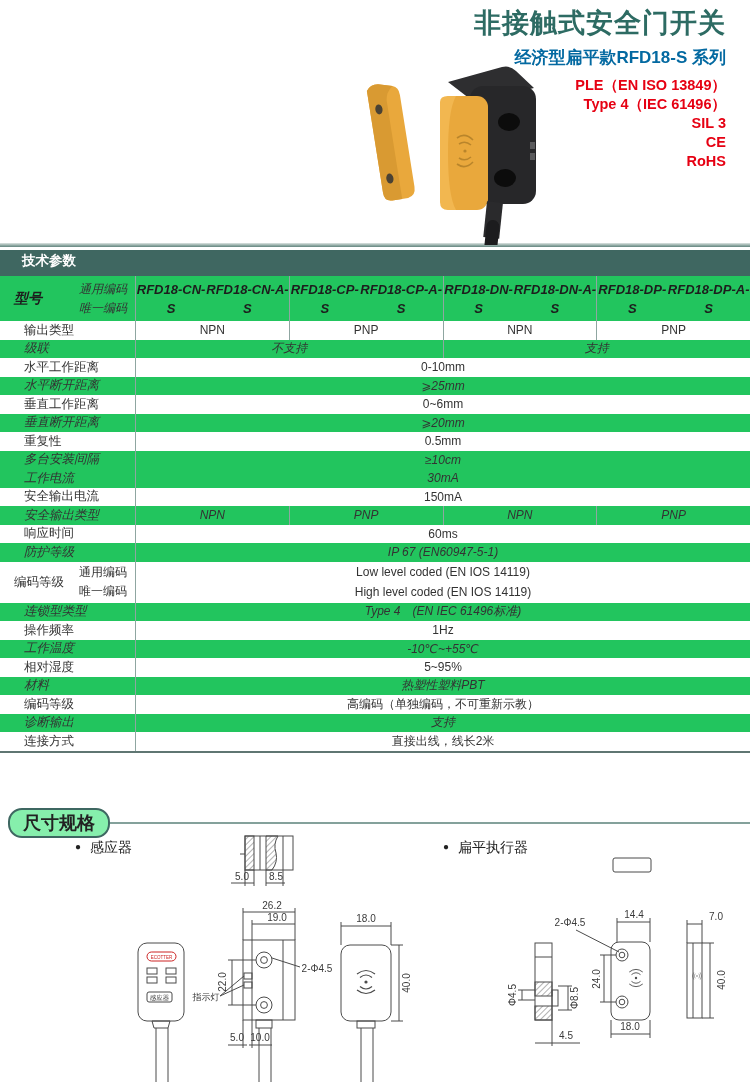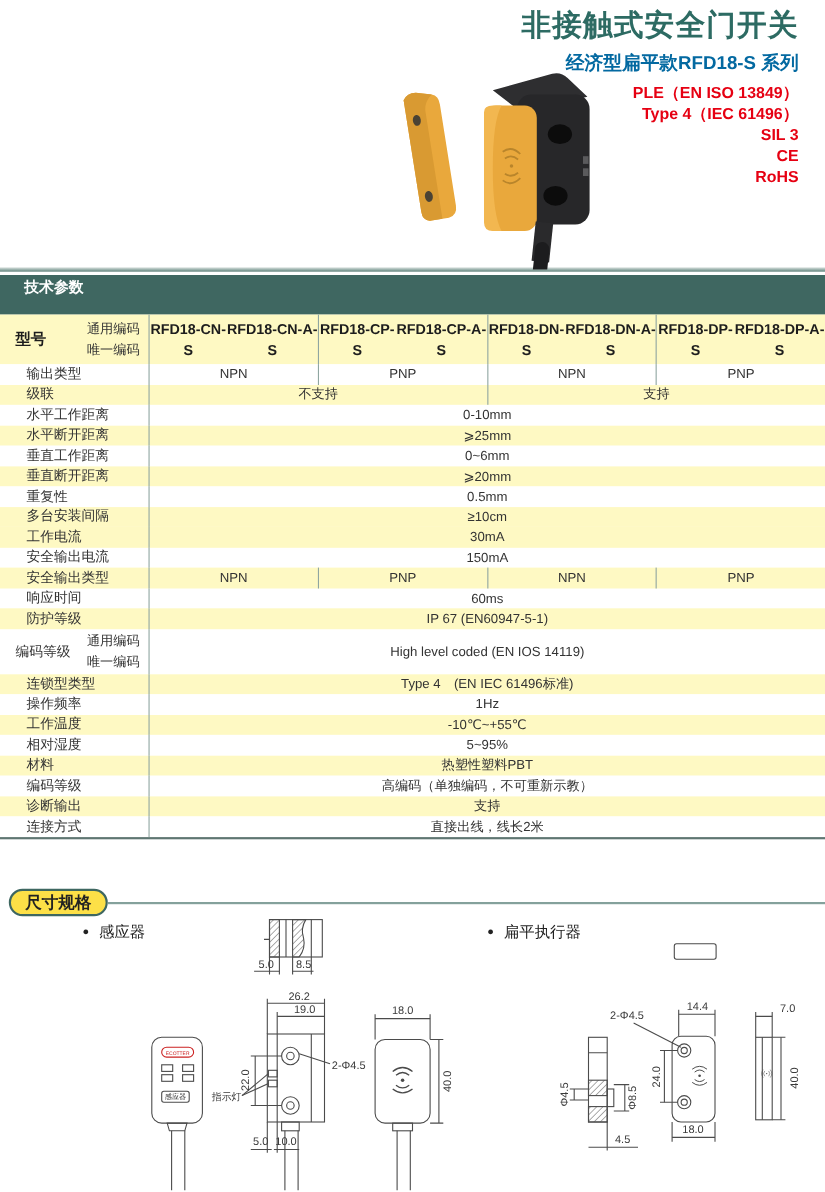--- a/index.html
+++ b/index.html
@@ -11,46 +11,46 @@
   
   .title-block { position:absolute; top:5px; right:24px; text-align:right; z-index:2; }
   .title { font-size:27px; font-weight:bold; color:#2D6B63; letter-spacing:1px; }
   .subtitle { font-size:17px; font-weight:bold; color:#0369a1; margin-top:5px; }
   .certs { margin-top:7px; font-size:14.5px; font-weight:bold; color:#E60012; line-height:19px; }
   .photo { position:absolute; top:50px; left:352px; z-index:1; }
 
   
   .spec { position:absolute; top:243px; left:0; width:750px; }
   .topline { height:4px; background:linear-gradient(180deg,#dde4e2 0%,#8ea8a2 60%,#64857f 100%); }
-  .bar { margin-top:3px; height:36px; background:#3F6761; color:#fff; font-size:13.5px;
+  .bar { margin-top:3px; height:26px; background:#3F6761; color:#fff; font-size:13.5px;
          font-weight:bold; line-height:21px; padding-left:22px; box-sizing:border-box; }
   .tbl { border-bottom:2px solid #5f7672; }
   .r { display:flex; align-items:stretch; height:18.5px; font-size:12px; color:#333; }
-  .r.g { background:#fef9c3; }
+  .r.g { background:#22c55e;font-style:italic; }
   .lbl { width:135px; display:flex; align-items:center; padding-left:24px; box-sizing:border-box; font-size:12.5px; }
   .vals { flex:1; display:flex; border-left:1px solid #8FA6A1; }
   .cell { flex:1; display:flex; align-items:center; justify-content:center; }
   .cell + .cell { border-left:1px solid #8FA6A1; }
   .half { flex:1; display:flex; align-items:center; justify-content:center; }
   .half + .half { border-left:1px solid #8FA6A1; }
   .model-row { height:45px; }
   .model-lbl { width:135px; display:flex; align-items:center; justify-content:space-between;
                padding:0 8px 0 14px; box-sizing:border-box; }
   .model-name { font-size:14px; font-weight:bold; color:#1d1d1d; }
   .sub-col { text-align:right; font-size:12px; line-height:19px; color:#333; }
   .model-cell { font-weight:bold; font-size:13px; color:#1d1d1d;
                 line-height:19px; text-align:center; }
   .coding-row { height:41px; }
   .col2 { flex-direction:column; }
   .line2 { flex:1; display:flex; align-items:center; justify-content:center; width:100%; }
 
   
   .dims-head { position:absolute; top:808px; left:8px; right:0; display:flex; align-items:center; }
-  .tag { border:2px solid #3E6761; border-radius:14px; padding:1px 13px; font-size:15px;
-         font-weight:bold; color:#222; background:#fde047; }
+  .tag { border:2px solid #3E6761; border-radius:14px; padding:1px 13px; font-size:18px;
+         font-weight:bold; color:#222; background:#86efac; }
   .rule { flex:1; height:2px; background:#84a19b; }
   .bullet-label { position:absolute; font-size:14px; font-weight:normal; color:#222; z-index:2; }
   .b1 { top:839px; left:75px; }
   .b2 { top:839px; left:443px; }
   .dot { font-size:10px; margin-right:9px; vertical-align:2px; }
   .drawings { position:absolute; top:824px; left:0; }
   svg text { font-family:"Liberation Sans","DejaVu Sans",sans-serif; }
 </style>
 </head>
 <body>
@@ -225,20 +225,21 @@
 
     <div class="r coding-row">
       <div class="model-lbl">
         <span class="lbl" style="width:auto;padding-left:0;">编码等级</span>
         <span class="sub-col">
           <div>通用编码</div>
           <div>唯一编码</div>
         </span>
       </div>
       <div class="vals col2">
+        <div class="line2">Low level coded (EN IOS 14119)</div>
         <div class="line2">High level coded (EN IOS 14119)</div>
       </div>
     </div>
 
     <div class="r g">
       <div class="lbl">连锁型类型</div>
       <div class="vals">
           <div class="cell">Type 4　(EN IEC 61496标准)</div>
         </div>
     </div>

